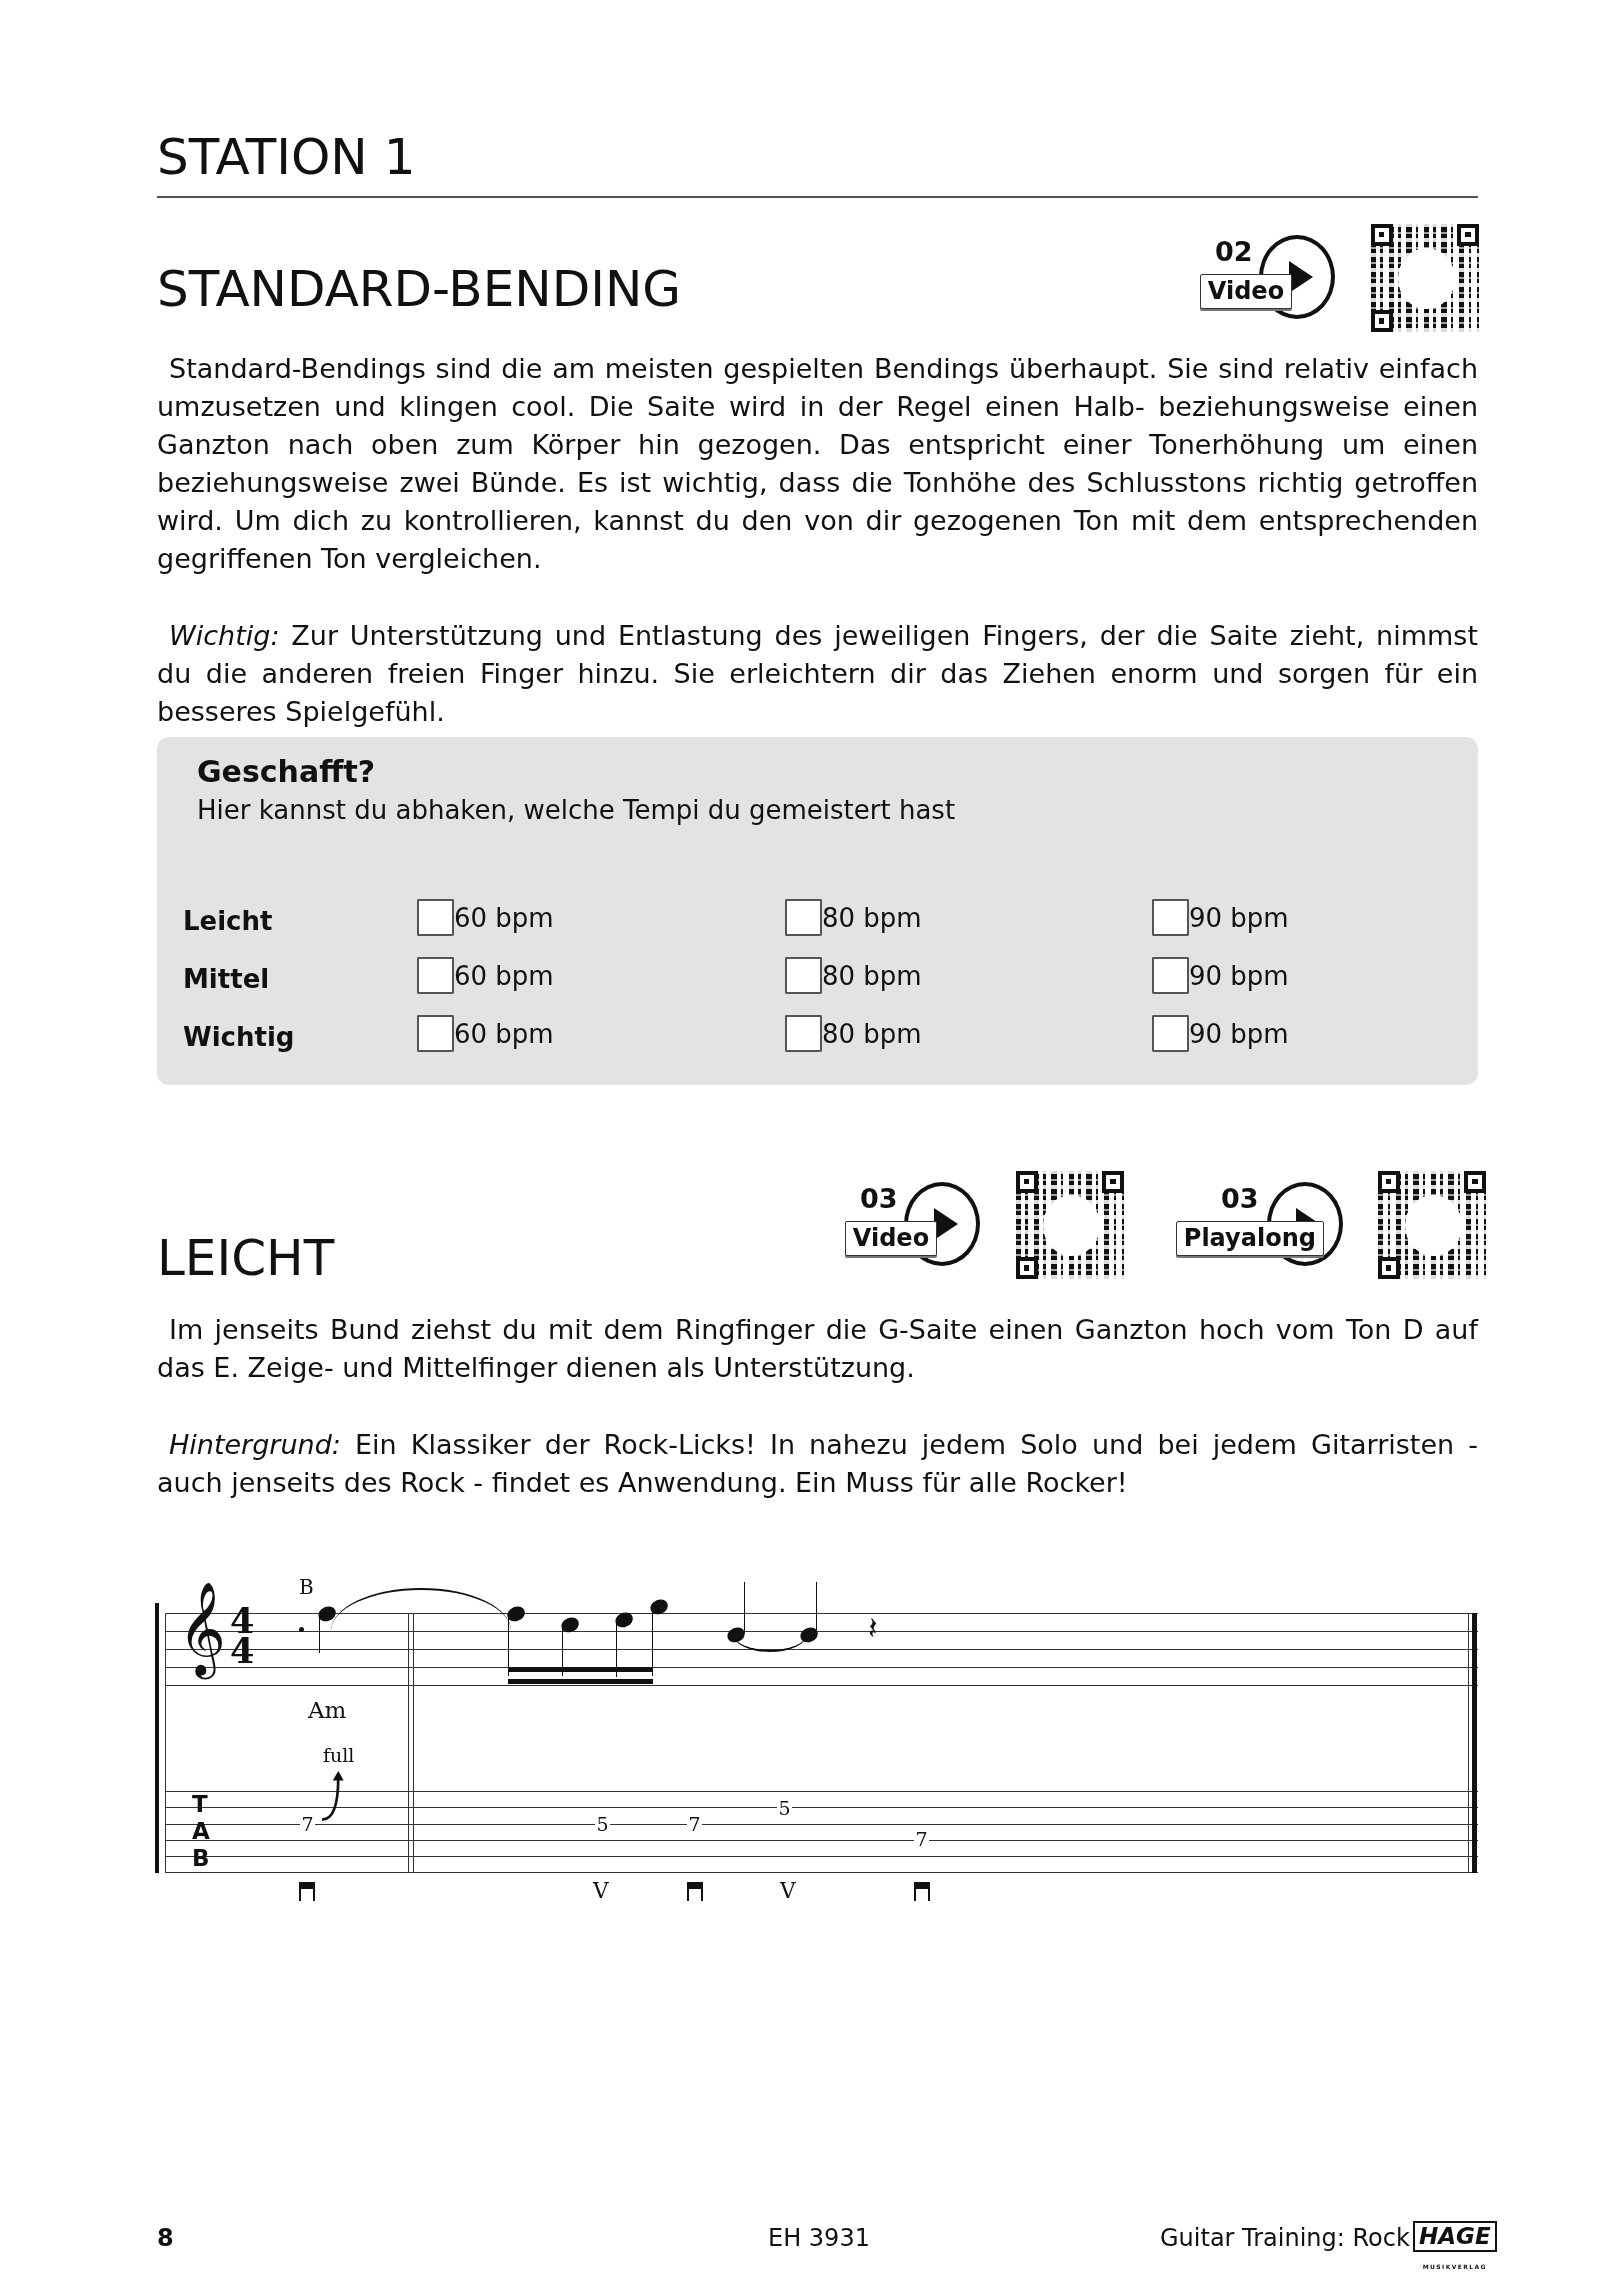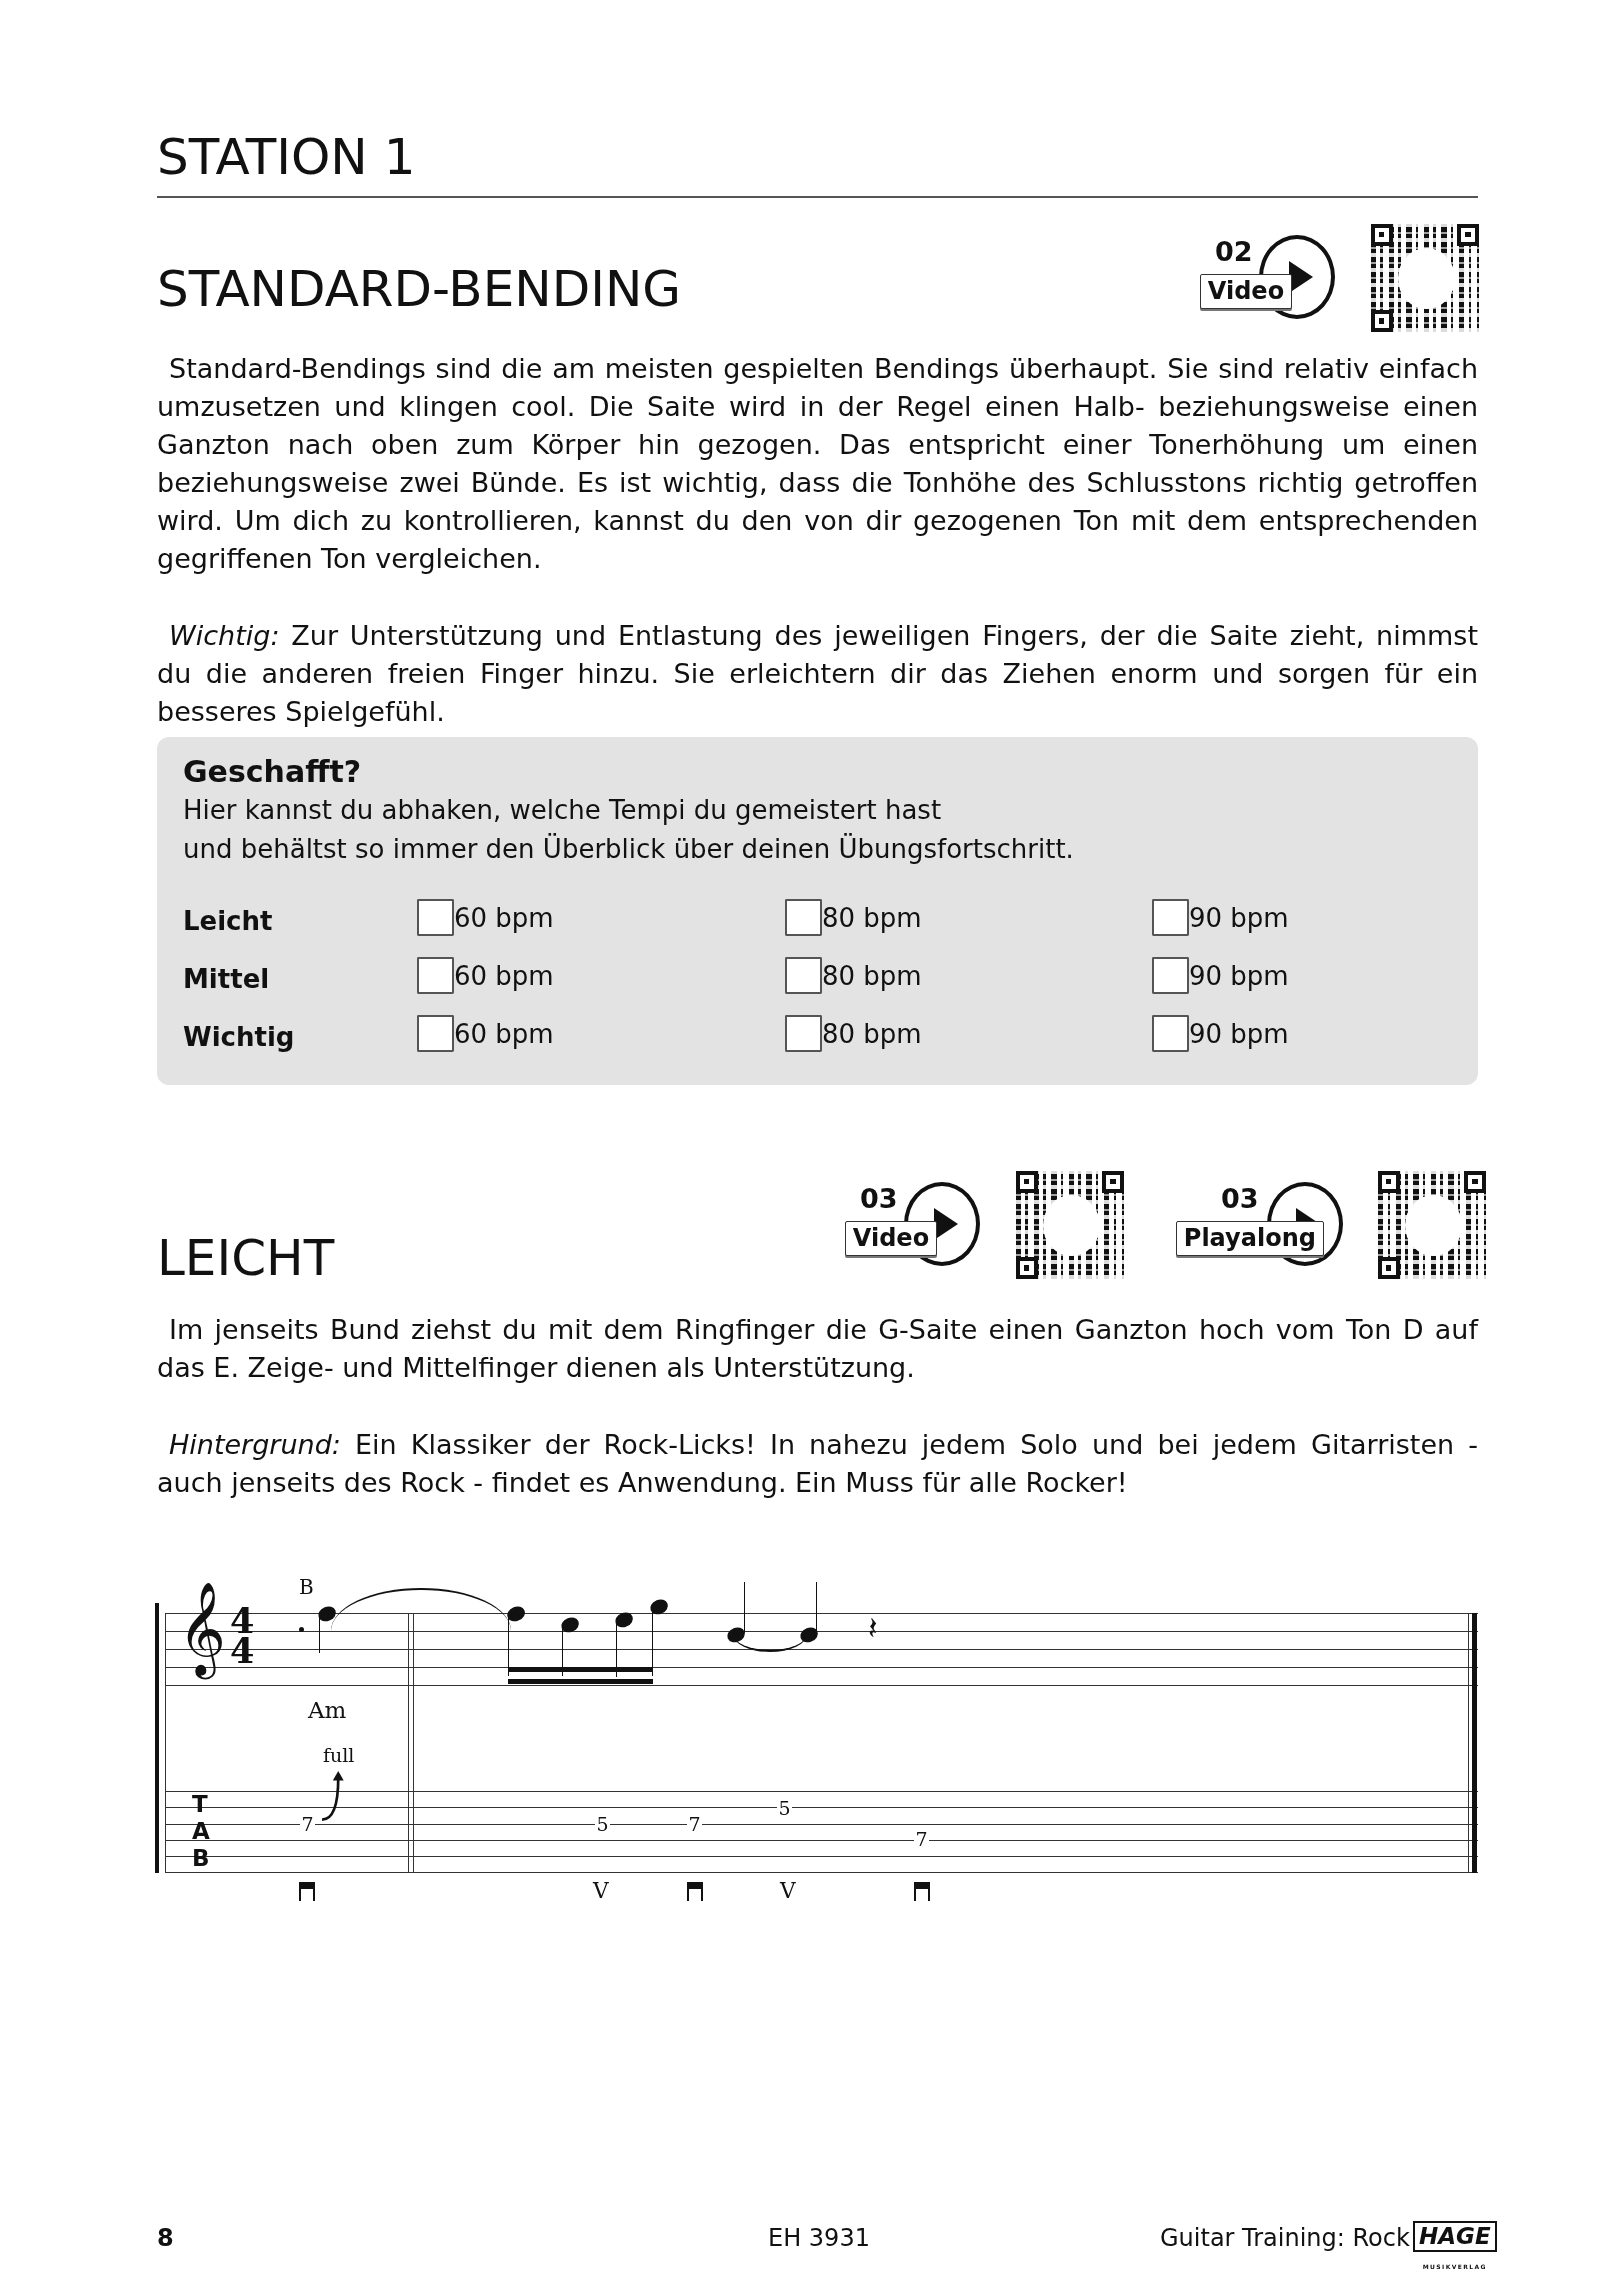--- a/index.html
+++ b/index.html
@@ -23,21 +23,21 @@
   .qr { width: 108px; height: 108px; margin-left: 24px; position: relative; background:
         repeating-linear-gradient(90deg, #111 0 5.4px, #fff 5.4px 9.5px, #111 9.5px 12px, #fff 12px 17.6px),
         #fff; }
   .qr::before { content: ""; position: absolute; inset: 0; background:
         repeating-linear-gradient(0deg, rgba(255,255,255,0.85) 0 4px, transparent 4px 8px, rgba(255,255,255,0.6) 8px 10px, transparent 10px 15px); }
   .qr .hole { position: absolute; left: 27px; top: 24px; width: 57px; height: 61px; border-radius: 50%; background: #fff; }
   .qr .finder { position: absolute; width: 21.6px; height: 21.6px; border: 4px solid #111; background: #fff; box-sizing: border-box; }
   .qr .finder::after { content:""; position:absolute; left:4px; top:4px; width:5.4px; height:5.4px; background:#111; }
 
   
-  .check-box { left: 157px; top: 737px; width: 1321px; height: 348px; background: #e3e3e3; border-radius: 12px; box-sizing: border-box; padding: 16px 26px; }
+  .check-box { left: 157px; top: 737px; width: 1321px; height: 348px; background: #e3e3e3; border-radius: 12px; box-sizing: border-box; padding: 16px 40px; }
   .check-title { font-weight: 700; font-size: 30px; line-height: 38px; }
   .check-intro { font-size: 26px; line-height: 39px; }
   .check-grid { position: absolute; left: 26px; top: 162px; }
   .check-row { position: absolute; left: 0; height: 41px; width: 1284px; }
   .check-row .lvl { position: absolute; left: 0; top: 6.8px; font-weight: 700; font-size: 26px; }
   .check-item { position: absolute; top: 0; display: flex; align-items: center; }
   .check-item .cb { width: 37px; height: 37px; background: #fff; border: 2px solid #555; box-sizing: border-box; border-radius: 1.4px; }
   .check-item .bpm { font-size: 26px; }
 
   
@@ -81,21 +81,20 @@
 </div>
 
 <div class="abs body-text" style="top:350px;">
   <p><em></em><span>Standard-Bendings sind die am meisten gespielten Bendings überhaupt. Sie sind relativ einfach umzusetzen und klingen cool. Die Saite wird in der Regel einen Halb- beziehungsweise einen Ganzton nach oben zum Körper hin gezogen. Das entspricht einer Tonerhöhung um einen beziehungsweise zwei Bünde. Es ist wichtig, dass die Tonhöhe des Schlusstons richtig getroffen wird. Um dich zu kontrollieren, kannst du den von dir gezogenen Ton mit dem entsprechenden gegriffenen Ton vergleichen.</span></p>
   <p><em>Wichtig:</em><span> Zur Unterstützung und Entlastung des jeweiligen Fingers, der die Saite zieht, nimmst du die anderen freien Finger hinzu. Sie erleichtern dir das Ziehen enorm und sorgen für ein besseres Spielgefühl.</span></p>
 </div>
 
 <div class="abs check-box">
   <div class="check-title">Geschafft?</div>
   <div class="check-intro">Hier kannst du abhaken, welche Tempi du gemeistert hast</div>
-  <div class="check-intro">und behältst so immer den Überblick über deinen Übungsfortschritt.</div>
 
   <div class="check-grid">
     <div class="check-row" style="top:0px;">
       <span class="lvl">Leicht</span>
       <div class="check-item" style="left:234px;">
           <span class="cb"></span>
           <span class="bpm">60 bpm</span>
         </div>
       <div class="check-item" style="left:602px;">
           <span class="cb"></span>

